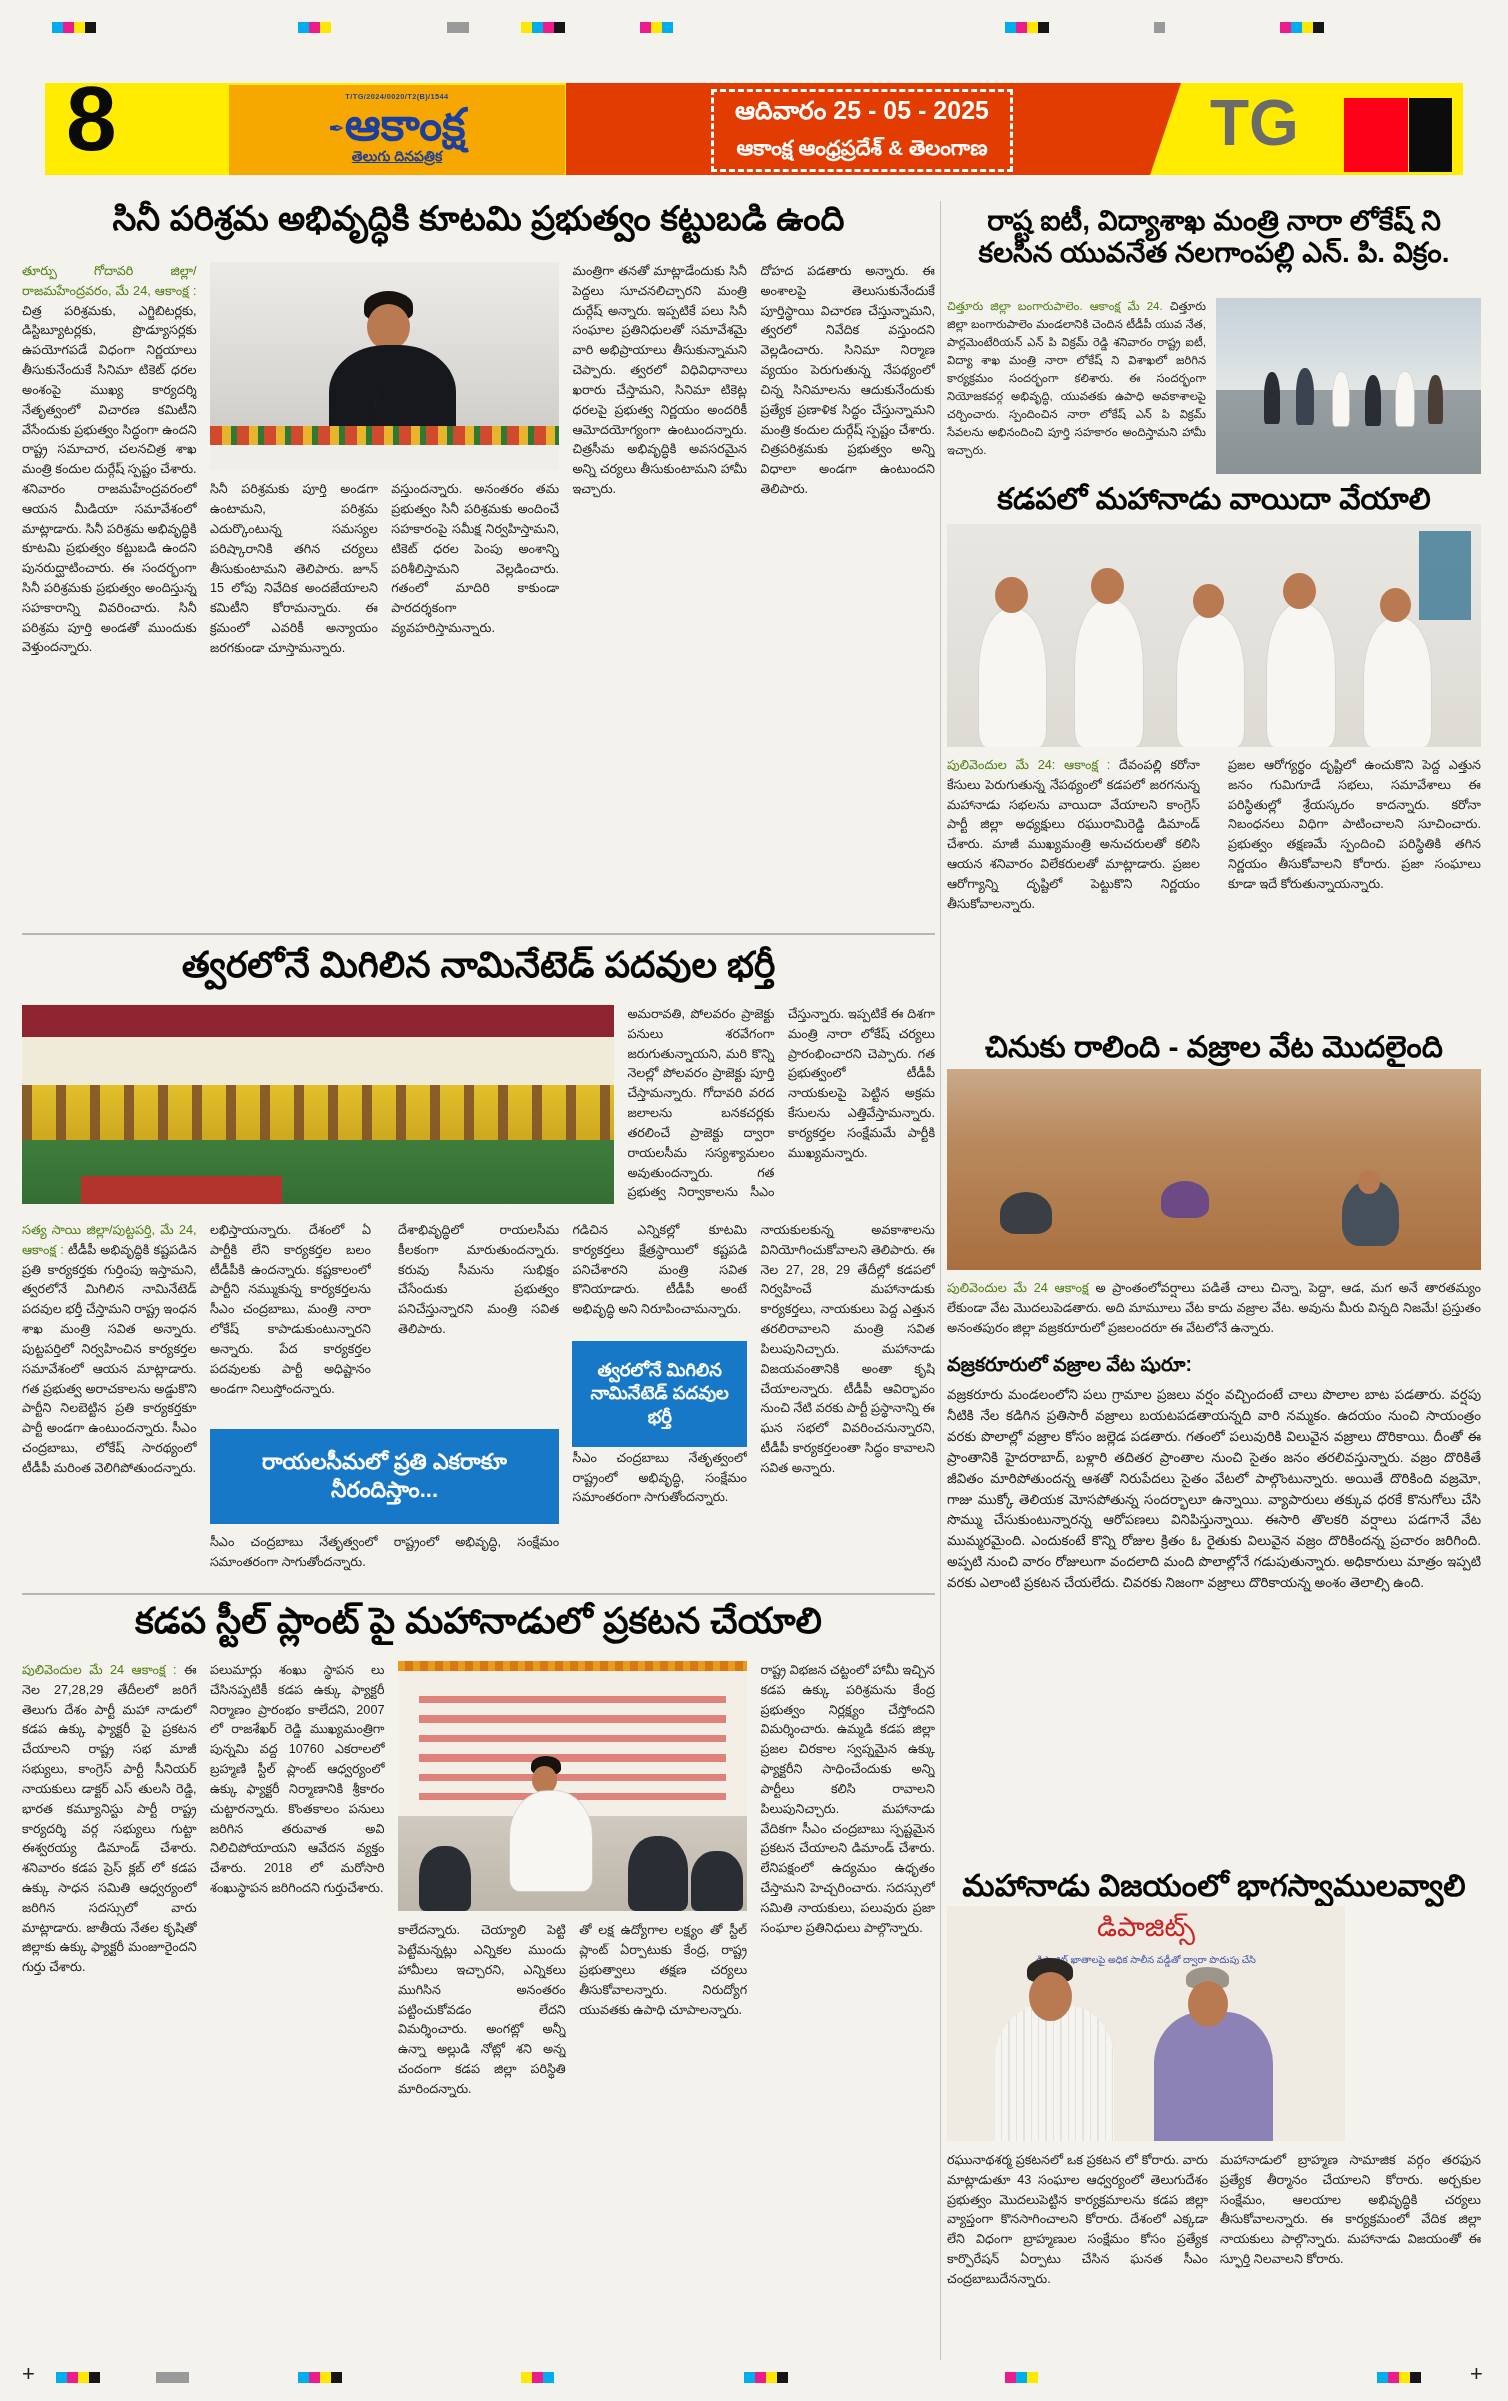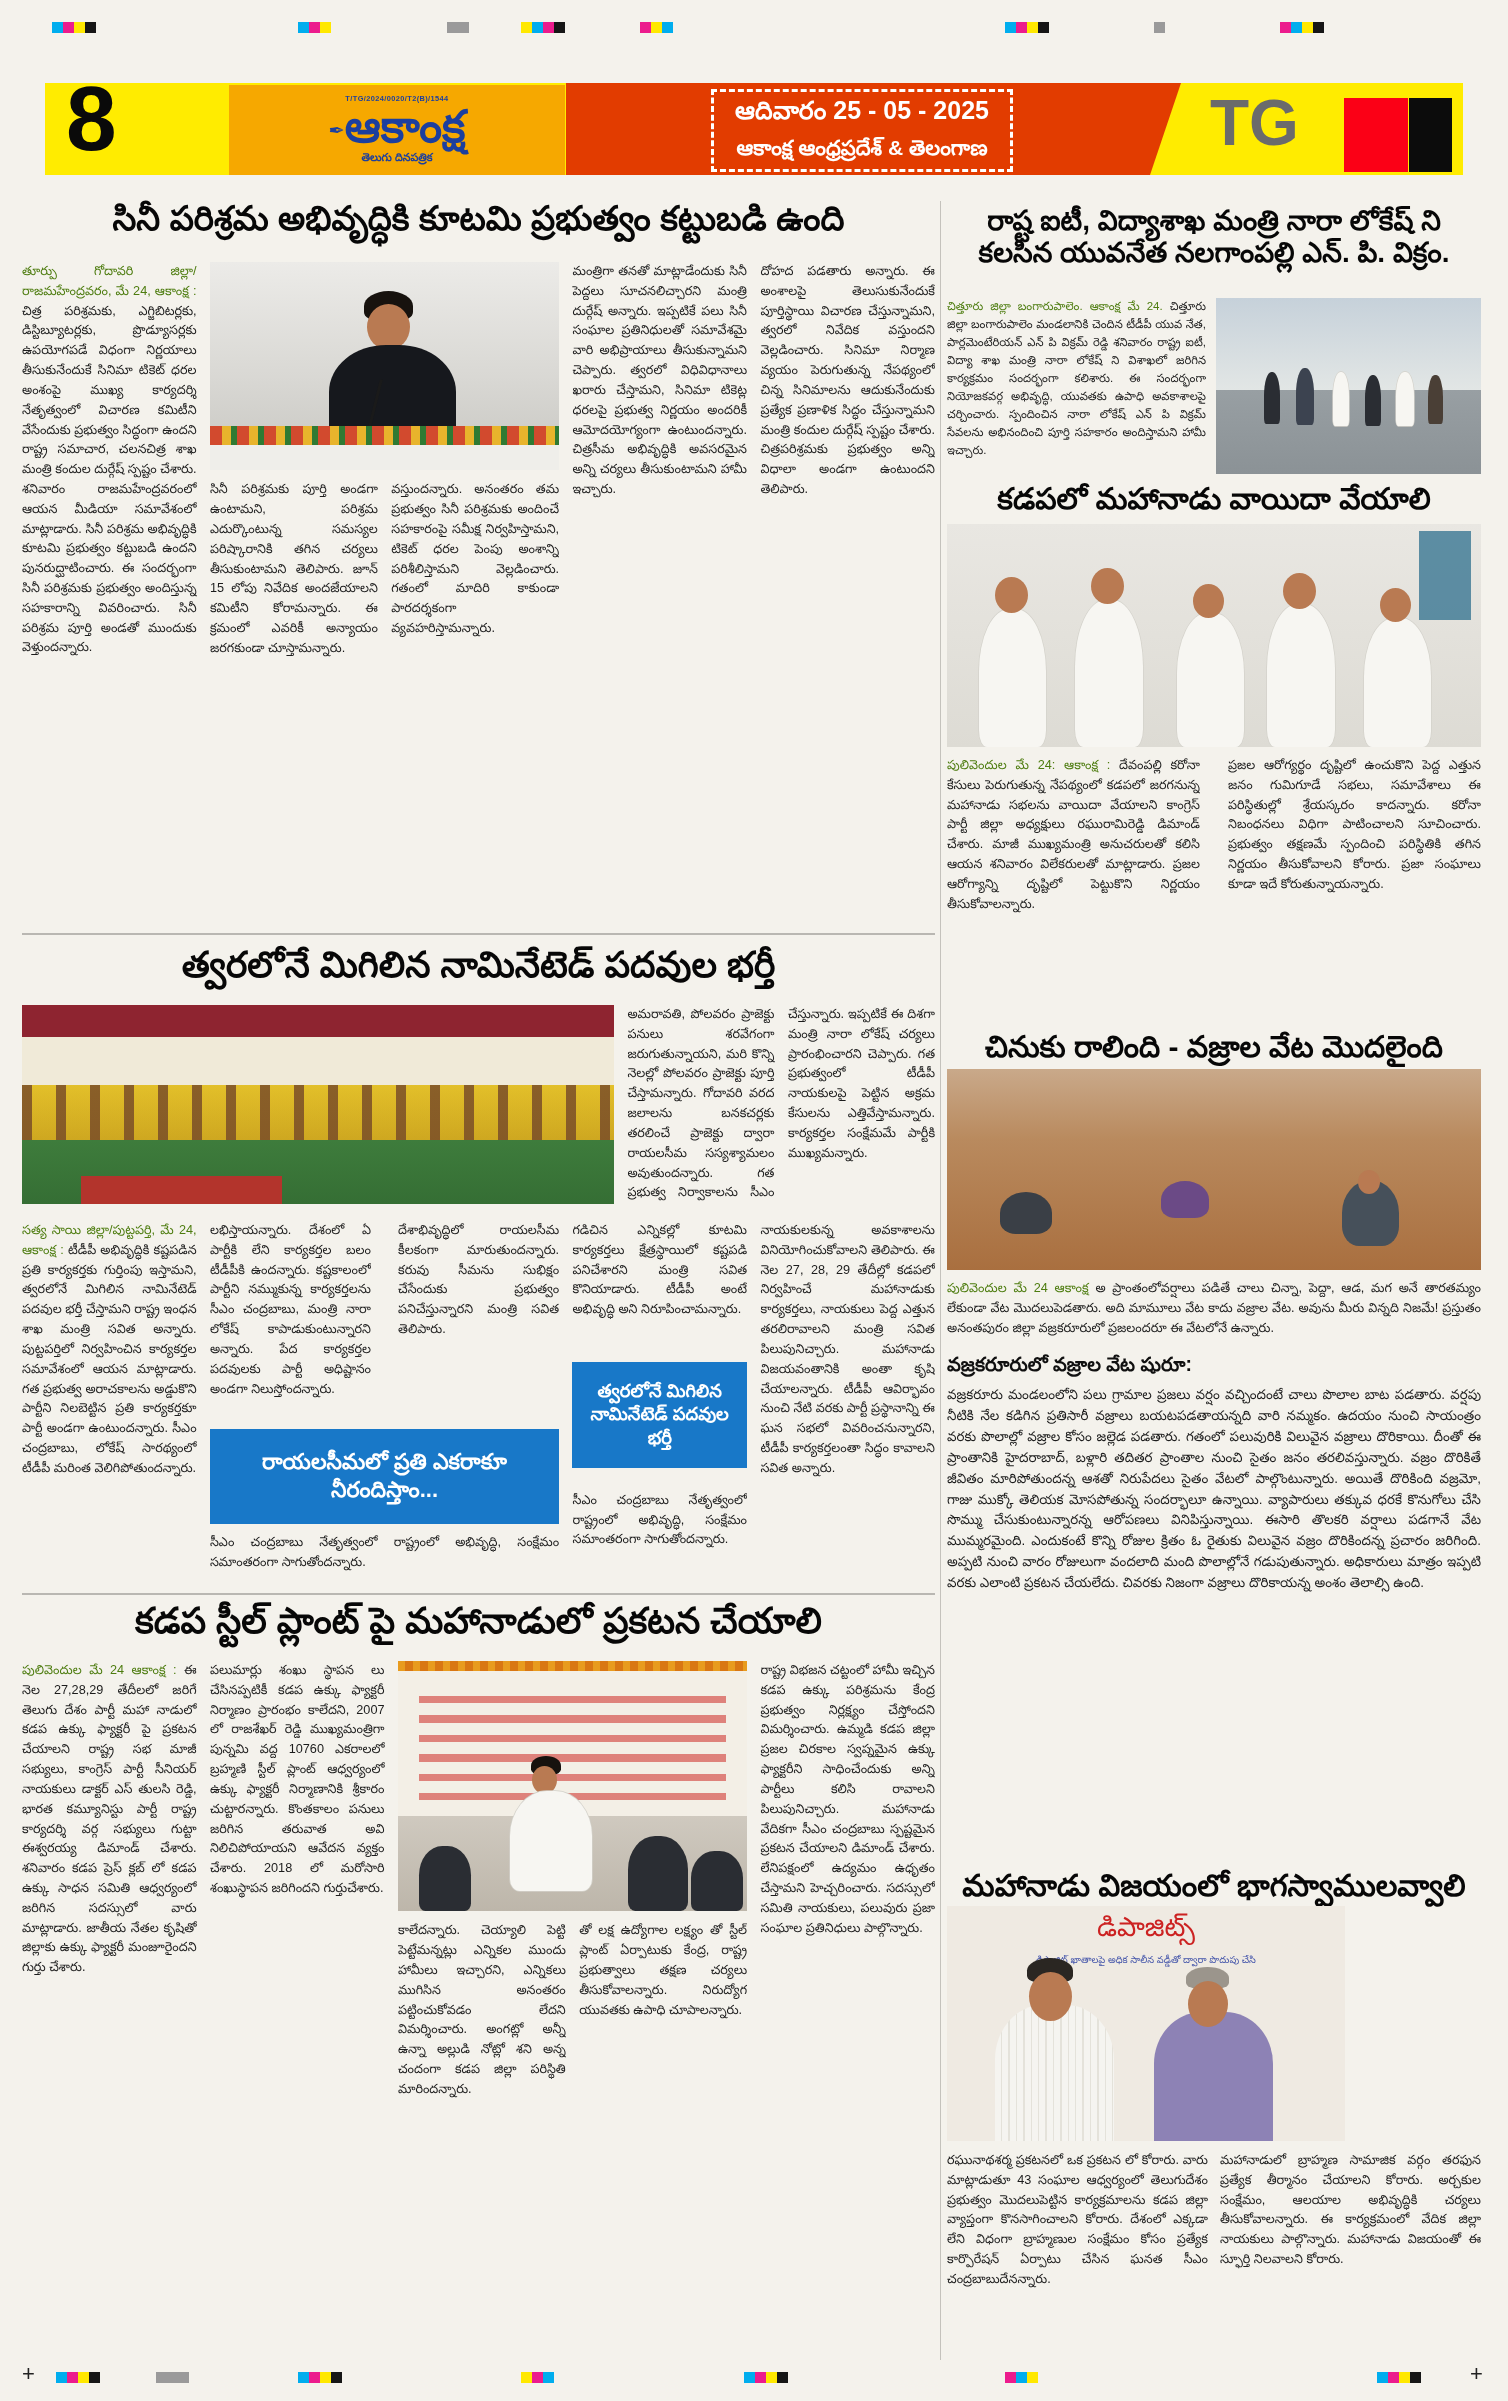--- a/index.html
+++ b/index.html
@@ -12,21 +12,21 @@
   .c{background:#00adee}.m{background:#ec1c8d}.y{background:#ffe800}.k{background:#161616}.g{background:#9a9a9a}
   .cross{position:absolute;font-size:22px;color:#222;line-height:12px;font-weight:400;}
   
   .band-yl{position:absolute;left:45px;top:83px;width:543px;height:92px;background:#ffec00;}
   .pageno{position:absolute;left:66px;top:71px;font-size:91px;font-weight:900;color:#0a0a0a;line-height:1.05;}
   .logo-box{position:absolute;left:229px;top:85px;width:336px;height:90px;background:#f6a800;
             display:flex;flex-direction:column;align-items:center;justify-content:center;}
   .logo-reg{font-size:7.4px;color:#1c3f9e;font-weight:bold;letter-spacing:0.4px;}
   .logo-main{font-size:45px;font-weight:800;color:#1c3f9e;line-height:1.05;}
   .logo-pen{font-size:19.4px;color:#1c3f9e;vertical-align:middle;}
-  .logo-tag{font-size:11px;color:#1c3f9e;font-weight:bold;}
+  .logo-tag{font-size:14px;color:#1c3f9e;font-weight:bold;text-decoration:underline;}
   .band-rd{position:absolute;left:566px;top:83px;width:640px;height:92px;background:#e23c00;}
   .datebox{position:absolute;left:711px;top:89px;width:296px;height:77px;border:3px dashed #ffffff;
            display:flex;flexwrap:none;flex-direction:column;align-items:center;justify-content:center;gap:4.5px;}
   .dateline1{color:#fff;font-size:25px;font-weight:800;}
   .dateline2{color:#fff;font-size:21px;font-weight:700;}
   .band-yr{position:absolute;left:1150px;top:83px;width:313px;height:92px;background:#ffec00;
            clip-path:polygon(31px 0,100% 0,100% 100%,0 100%);}
   .tg{position:absolute;left:1210px;top:88px;font-size:64px;font-weight:700;color:#6b6b6b;line-height:1.1;}
   .mk-red{position:absolute;left:1344px;top:98px;width:64px;height:74px;background:#fb0016;}
   .mk-blk{position:absolute;left:1409px;top:98px;width:43px;height:74px;background:#0c0c0c;}
@@ -213,21 +213,21 @@
           </div>
         <div class="col">
             <p class="jt">దేశాభివృద్ధిలో రాయలసీమ కీలకంగా మారుతుందన్నారు. కరువు సీమను సుభిక్షం చేసేందుకు ప్రభుత్వం పనిచేస్తున్నారని మంత్రి సవిత తెలిపారు.</p>
           </div>
       </div>
       <div class="bluebox" style="height:80px;font-size:22px;flex:none;">రాయలసీమలో ప్రతి ఎకరాకూ నీరందిస్తాం...</div>
       <div class="col" style="flex:1;">
           <p class="jt">సీఎం చంద్రబాబు నేతృత్వంలో రాష్ట్రంలో అభివృద్ధి, సంక్షేమం సమాంతరంగా సాగుతోందన్నారు.</p>
         </div>
     </div>
-    <div class="col" style="display:flex;flex-direction:column;gap:23px;">
+    <div class="col" style="display:flex;flex-direction:column;gap:2px;">
       <div style="height:118px;overflow:hidden;">
           <p class="jt">గడిచిన ఎన్నికల్లో కూటమి కార్యకర్తలు క్షేత్రస్థాయిలో కష్టపడి పనిచేశారని మంత్రి సవిత కొనియాడారు. టీడీపీ అంటే అభివృద్ధి అని నిరూపించామన్నారు.</p>
         </div>
       <div class="bluebox" style="height:91px;font-size:18px;flex:none;">త్వరలోనే మిగిలిన నామినేటెడ్ పదవుల భర్తీ</div>
       <div style="flex:1;overflow:hidden;">
           <p class="jt">సీఎం చంద్రబాబు నేతృత్వంలో రాష్ట్రంలో అభివృద్ధి, సంక్షేమం సమాంతరంగా సాగుతోందన్నారు.</p>
         </div>
     </div>
     <div class="col">
         <p class="jt">నాయకులకున్న అవకాశాలను వినియోగించుకోవాలని తెలిపారు. ఈ నెల 27, 28, 29 తేదీల్లో కడపలో నిర్వహించే మహానాడుకు కార్యకర్తలు, నాయకులు పెద్ద ఎత్తున తరలిరావాలని మంత్రి సవిత పిలుపునిచ్చారు. మహానాడు విజయవంతానికి అంతా కృషి చేయాలన్నారు. టీడీపీ ఆవిర్భావం నుంచి నేటి వరకు పార్టీ ప్రస్థానాన్ని ఈ ఘన సభలో వివరించనున్నారని, టీడీపీ కార్యకర్తలంతా సిద్ధం కావాలని సవిత అన్నారు.</p>

